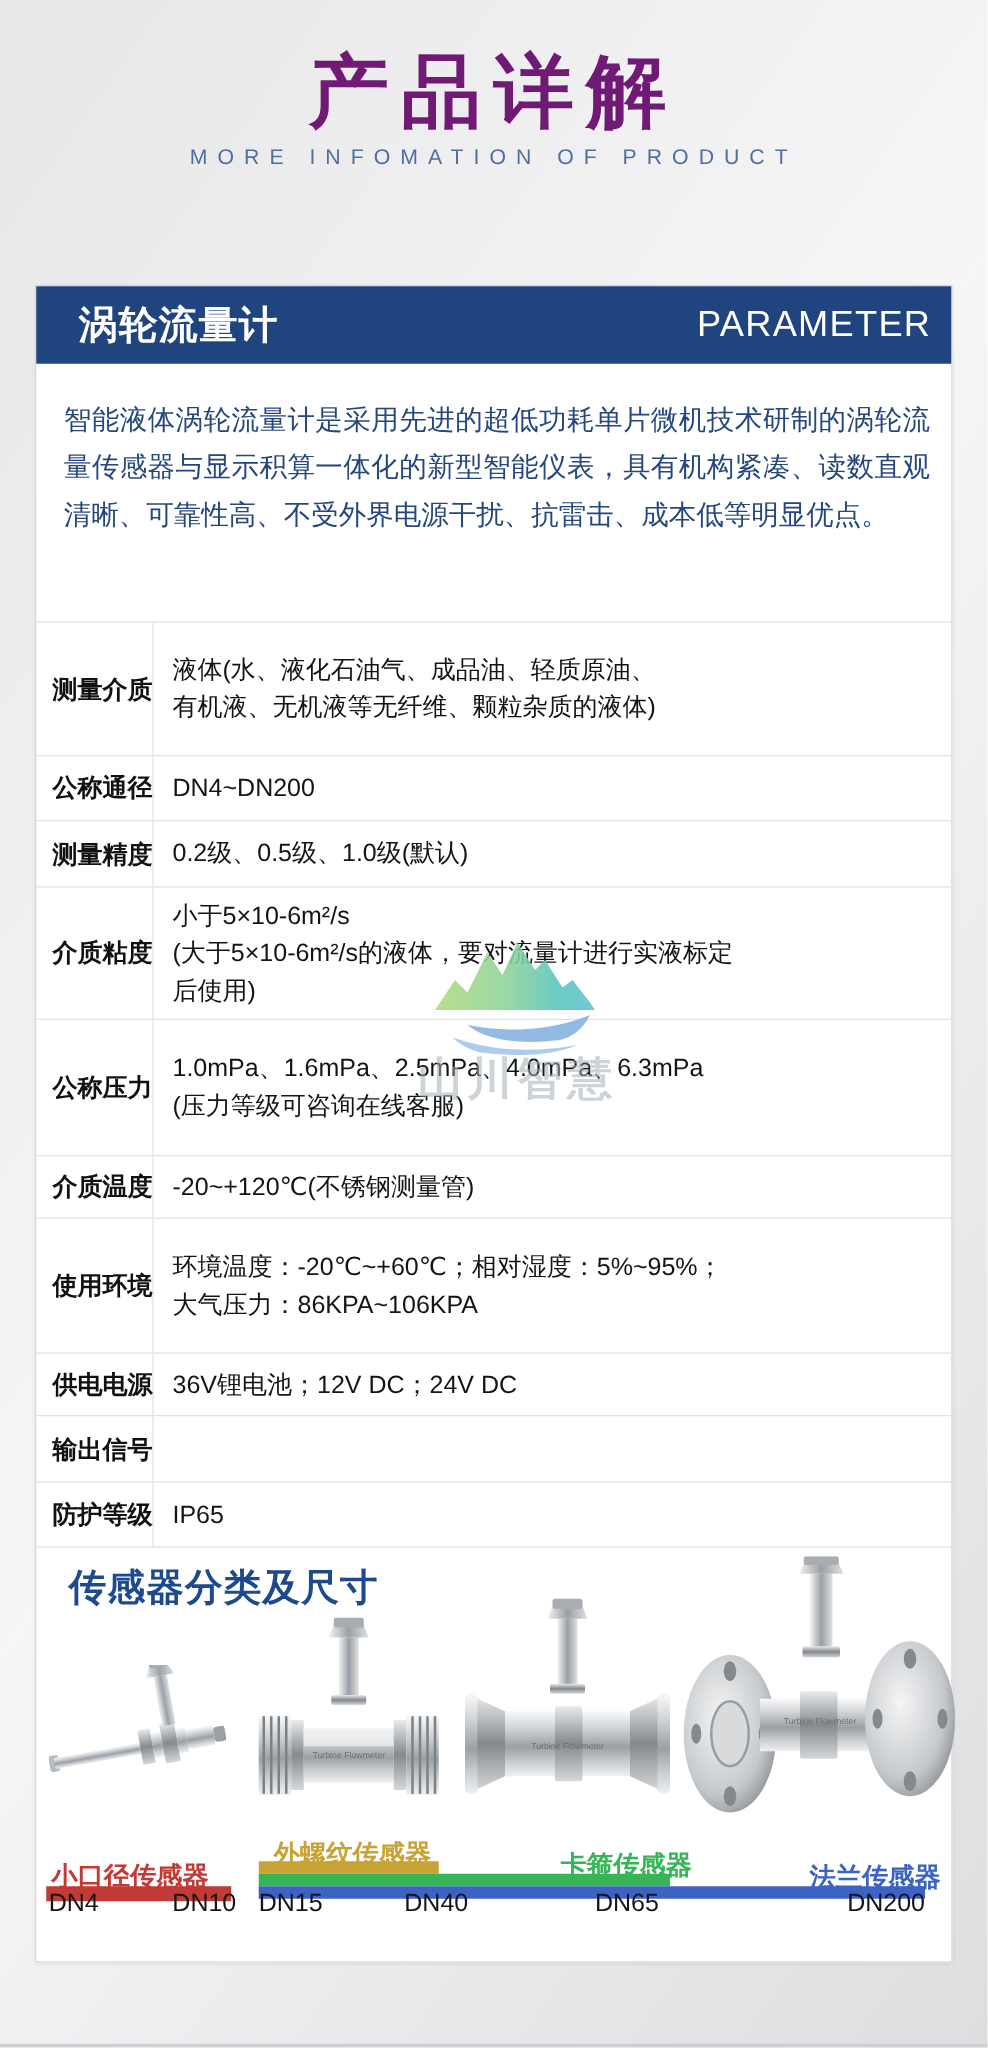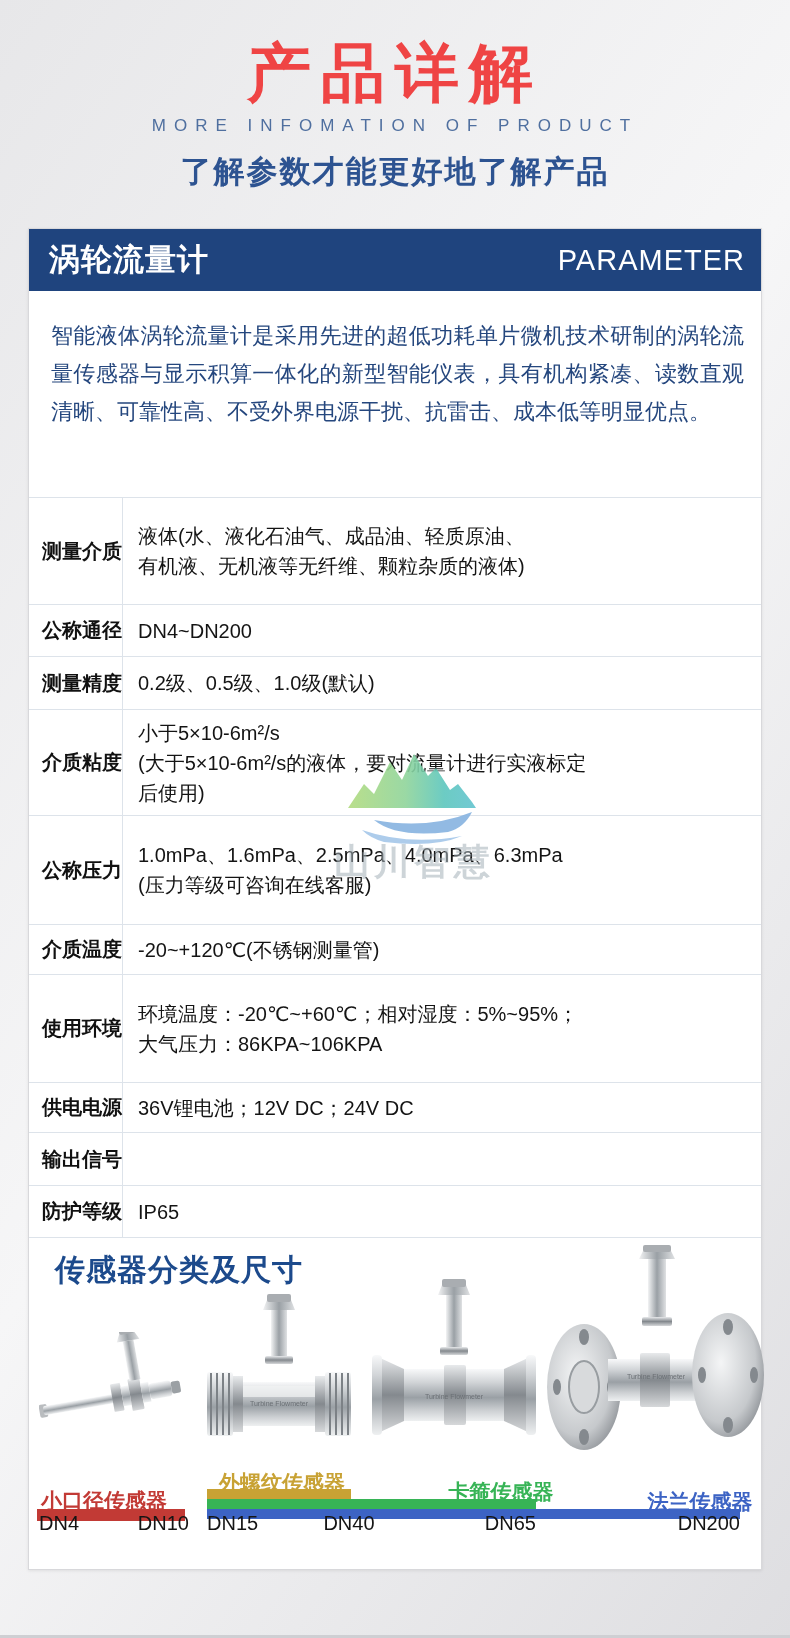--- a/index.html
+++ b/index.html
@@ -8,42 +8,42 @@
     font-family:"Liberation Sans","DejaVu Sans",sans-serif;
     background:linear-gradient(125deg,#e7e7e9 0%,#f6f6f7 48%,#dedee1 100%);
     position:relative;
   }
   .page{position:relative;width:790px;height:1638px;}
   .page::after{content:"";position:absolute;left:0;bottom:0;width:100%;height:3px;background:#cfcfd3;}
 
   
   .hero{padding-top:36px;text-align:center;}
   .hero-title{
-    font-size:64px;font-weight:700;color:#ef4444;
+    font-size:64px;font-weight:700;color:#701a75;
     letter-spacing:10px;line-height:74px;margin:0;
   }
   .hero-sub{
     margin-top:6px;font-size:17px;color:#4f6f9f;
     letter-spacing:8px;font-weight:400;
   }
   .hero-tagline{
     margin-top:15px;font-size:31px;font-weight:700;color:#2d5391;letter-spacing:2px;
   }
 
   
   .card{
     position:absolute;left:28px;top:228px;width:734px;height:1342px;
     background:#ffffff;border:1px solid #d8d8db;box-sizing:border-box;
     box-shadow:0 1px 3px rgba(0,0,0,.08);
   }
   .card-header{
     height:62px;background:#1f447e;display:flex;align-items:center;
     justify-content:space-between;padding:0 16px 0 20px;box-sizing:border-box;
   }
-  .card-title{color:#ffffff;font-size:31px;font-weight:700;letter-spacing:1px;}
+  .card-title{color:#ffffff;font-size:31px;font-weight:700;letter-spacing:1px;margin-left:14px;}
   .card-param{color:#ffffff;font-size:29px;font-weight:400;letter-spacing:1px;}
 
   .intro{
     height:206px;box-sizing:border-box;padding:26px 17px 0 22px;
     font-size:22px;line-height:38px;color:#25477e;text-align:justify;
   }
 
   
   .spec-table{border-top:1px solid #dde3ea;}
   .spec-row{display:flex;border-bottom:1px solid #dde3ea;box-sizing:border-box;}
@@ -112,21 +112,20 @@
         <stop offset="1" stop-color="#62c3cf"></stop>
     </linearGradient>
   </defs>
 </svg>
 
 <div class="page">
 
   <div class="hero">
     <h1 class="hero-title">产品详解</h1>
     <div class="hero-sub">MORE INFOMATION OF PRODUCT</div>
-    <div class="hero-tagline">了解参数才能更好地了解产品</div>
   </div>
 
   <div class="card">
 
     <div class="card-header" style="background: rgb(31, 68, 126);">
       <span class="card-title">涡轮流量计</span>
       <span class="card-param">PARAMETER</span>
     </div>
 
     <div class="intro">智能液体涡轮流量计是采用先进的超低功耗单片微机技术研制的涡轮流量传感器与显示积算一体化的新型智能仪表，具有机构紧凑、读数直观清晰、可靠性高、不受外界电源干扰、抗雷击、成本低等明显优点。</div>
@@ -303,18 +302,18 @@
 
       <div class="bar" style="left: 178px; top: 251px; width: 144px; background: rgb(200, 162, 52);"></div>
       <div class="bar" style="left: 178px; top: 261px; width: 329px; background: rgb(55, 180, 86);"></div>
       <div class="bar" style="left: 178px; top: 271px; width: 533px; background: rgb(60, 99, 196);"></div>
       <div class="bar" style="left: 8px; top: 271px; width: 148px; height: 12px; background: rgb(194, 58, 53);"></div>
 
       <span class="dn" style="left:10px">DN4</span>
       <span class="dn" style="left:100px;width:60px;text-align:right">DN10</span>
       <span class="dn" style="left:178px">DN15</span>
       <span class="dn" style="left:290px;width:60px;text-align:center">DN40</span>
-      <span class="dn" style="left:447px;width:60px;text-align:right">DN65</span>
+      <span class="dn" style="left:447px;width:60px;">DN65</span>
       <span class="dn" style="left:641px;width:70px;text-align:right">DN200</span>
     </div>
 
   </div>
 </div>
 
 </body></html>

